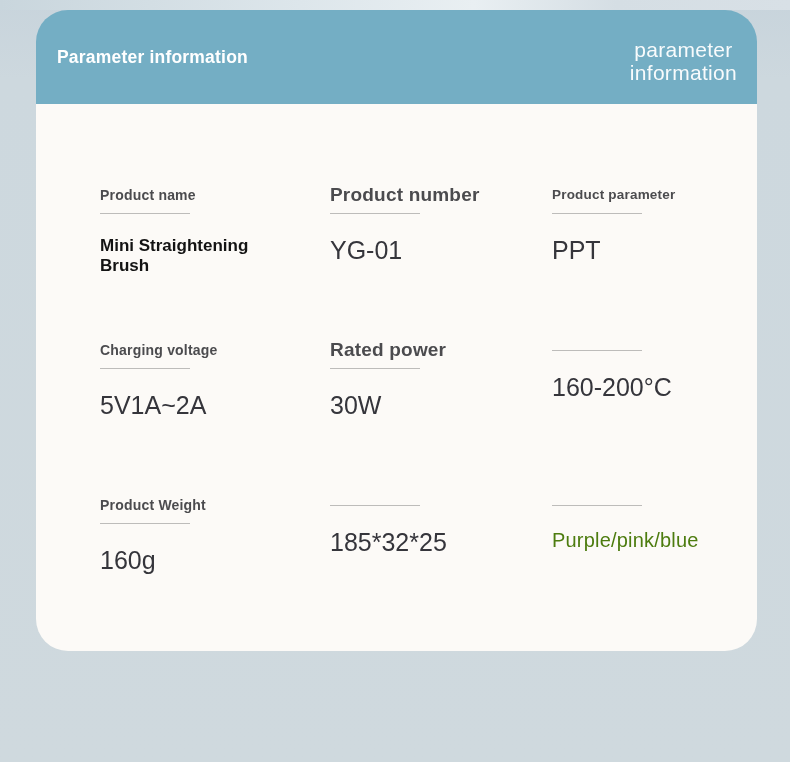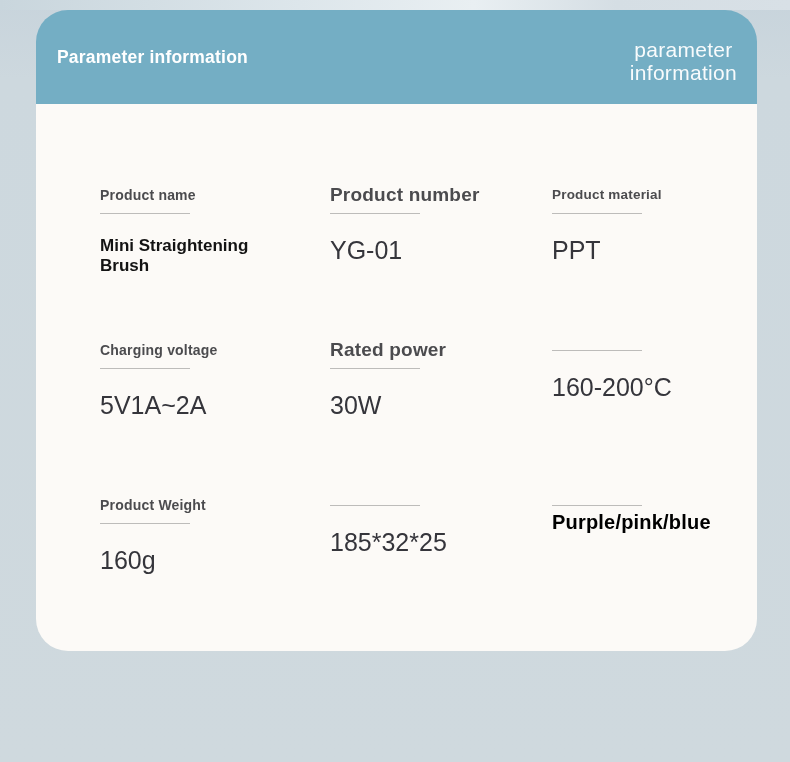--- a/index.html
+++ b/index.html
@@ -85,23 +85,23 @@
   .cell .value.bold-sm{
     font-size:17px;
     font-weight:bold;
     color:#131313;
     max-width:190px;
     line-height:1.15;
     margin-top:22px;
   }
   .cell .value.bold-md{
     font-size:20px;
-    font-weight:bold;
-    color:#000000;
-    margin-top:5px;
+    font-weight:normal;
+    color:#4d7c0f;
+    margin-top:23px;
     letter-spacing:.2px;
   }
 </style>
 </head>
 <body>
 
 <div class="top-sheen"></div>
 
 <div class="card">
 
@@ -122,21 +122,21 @@
         <div class="value bold-sm">Mini Straightening Brush</div>
       </div>
 
       <div class="cell c2">
         <div class="label">Product number</div>
         <div class="rule"></div>
         <div class="value">YG-01</div>
       </div>
 
       <div class="cell c3">
-        <div class="label">Product material</div>
+        <div class="label">Product parameter</div>
         <div class="rule"></div>
         <div class="value">PPT</div>
       </div>
 
       <div class="cell c1">
         <div class="label">Charging voltage</div>
         <div class="rule"></div>
         <div class="value">5V1A~2A</div>
       </div>
 

